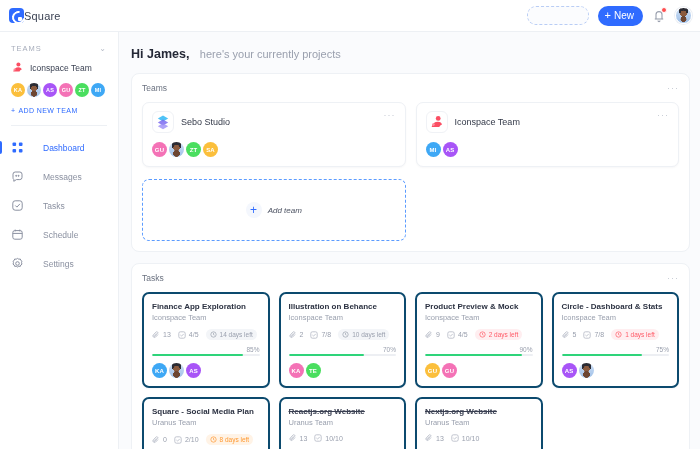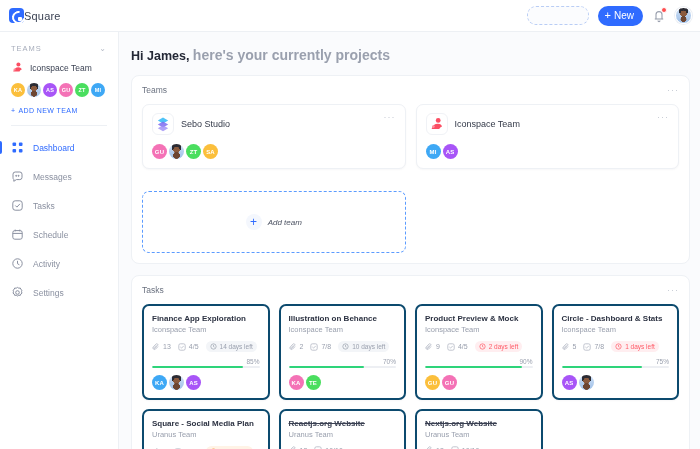--- a/index.html
+++ b/index.html
@@ -101,50 +101,50 @@
       radial-gradient(circle at 50% 22%, #2b2b33 0 34%, transparent 35%),
       linear-gradient(#cfe0f5, #9fc0e8);
   }
   .add-team {
     font-size: 7px; color: #2f6bff; letter-spacing: .4px;
     display: flex; align-items: center; gap: 3px; cursor: pointer;
     padding-bottom: 11px;
   }
   .side-sep { height: 1px; background: #edf0f4; margin: 0 11px 7px; }
   .nav-item {
-    display: flex; align-items: center; gap: 9px;
+    display: flex; align-items: center; gap: 19px;
     padding: 0 11px; height: 29px; position: relative;
     font-size: 8.5px; color: #8a90a0; cursor: pointer;
   }
   .nav-item .ico { width: 13px; height: 13px; flex: 0 0 13px; display: flex; align-items: center; justify-content: center; }
   .nav-item.active { color: #2f6bff; }
   .nav-item.active::before {
     content: ""; position: absolute; left: 0; top: 8px;
     width: 2px; height: 13px; background: #2f6bff; border-radius: 0 2px 2px 0;
   }
 
   
   .main { flex: 1; background: #fafbfd; padding: 15px 10px 0 12px; overflow: hidden; }
   .greet { font-size: 12.5px; margin-bottom: 12px; }
   .greet b { color: #242836; font-weight: bold; }
-  .greet span { color: #9aa0ae; font-size: 14px; font-weight: bold; }
+  .greet span { color: #9aa0ae; font-size: 11px; font-weight: normal; margin-left: 7px; }
 
   .panel {
     background: #fff; border: 1px solid #eef1f5; border-radius: 8px;
     padding: 9px 10px 10px; margin-bottom: 11px;
   }
   .panel-head {
     display: flex; align-items: center; justify-content: space-between;
     margin-bottom: 9px;
   }
   .panel-title { font-size: 8.5px; color: #6b7280; }
   .dots { color: #c3c8d2; font-size: 9px; letter-spacing: 1px; line-height: 1; cursor: pointer; }
 
   
-  .teams-grid { display: grid; grid-template-columns: 1fr 1fr; gap: 22px 10px; }
+  .teams-grid { display: grid; grid-template-columns: 1fr 1fr; gap: 12px 10px; }
   .team-card {
     background: #fff; border: 1px solid #eef1f5; border-radius: 7px;
     padding: 8px 9px 9px; box-shadow: 0 1px 2px rgba(30,40,70,.035);
   }
   .team-card-top { display: flex; align-items: center; gap: 7px; position: relative; }
   .team-logo {
     width: 22px; height: 22px; flex: 0 0 22px; border-radius: 6px;
     background: #fff; border: 1px solid #f0f2f6;
     display: flex; align-items: center; justify-content: center;
   }
@@ -287,29 +287,20 @@
               <svg width="13" height="13" viewBox="0 0 13 13" fill="none" stroke="currentColor" stroke-width="1">
                 <rect x="1.8" y="2.6" width="9.4" height="8.6" rx="2"></rect>
                 <path d="M1.8 5.4h9.4M4.2 1.6v1.8M8.8 1.6v1.8"></path>
               </svg>
             </span>
             <span>Schedule</span>
           </div>
           <div class="nav-item">
             <span class="ico">
               <svg width="13" height="13" viewBox="0 0 13 13" fill="none" stroke="currentColor" stroke-width="1">
-                <circle cx="6.5" cy="6.5" r="4.7"></circle>
-                <path d="M6.5 3.8v2.9l1.9 1.1"></path>
-              </svg>
-            </span>
-            <span>Activity</span>
-          </div>
-          <div class="nav-item">
-            <span class="ico">
-              <svg width="13" height="13" viewBox="0 0 13 13" fill="none" stroke="currentColor" stroke-width="1">
                 <circle cx="6.5" cy="6.5" r="1.8"></circle>
                 <path d="M6.5 1.4l1.3.8 1.5-.2.5 1.4 1.2.9-.5 1.4.5 1.4-1.2.9-.5 1.4-1.5-.2-1.3.8-1.3-.8-1.5.2-.5-1.4-1.2-.9.5-1.4-.5-1.4 1.2-.9.5-1.4 1.5.2z"></path>
               </svg>
             </span>
             <span>Settings</span>
           </div>
         </div>
     </div>
 
     <div class="main">

